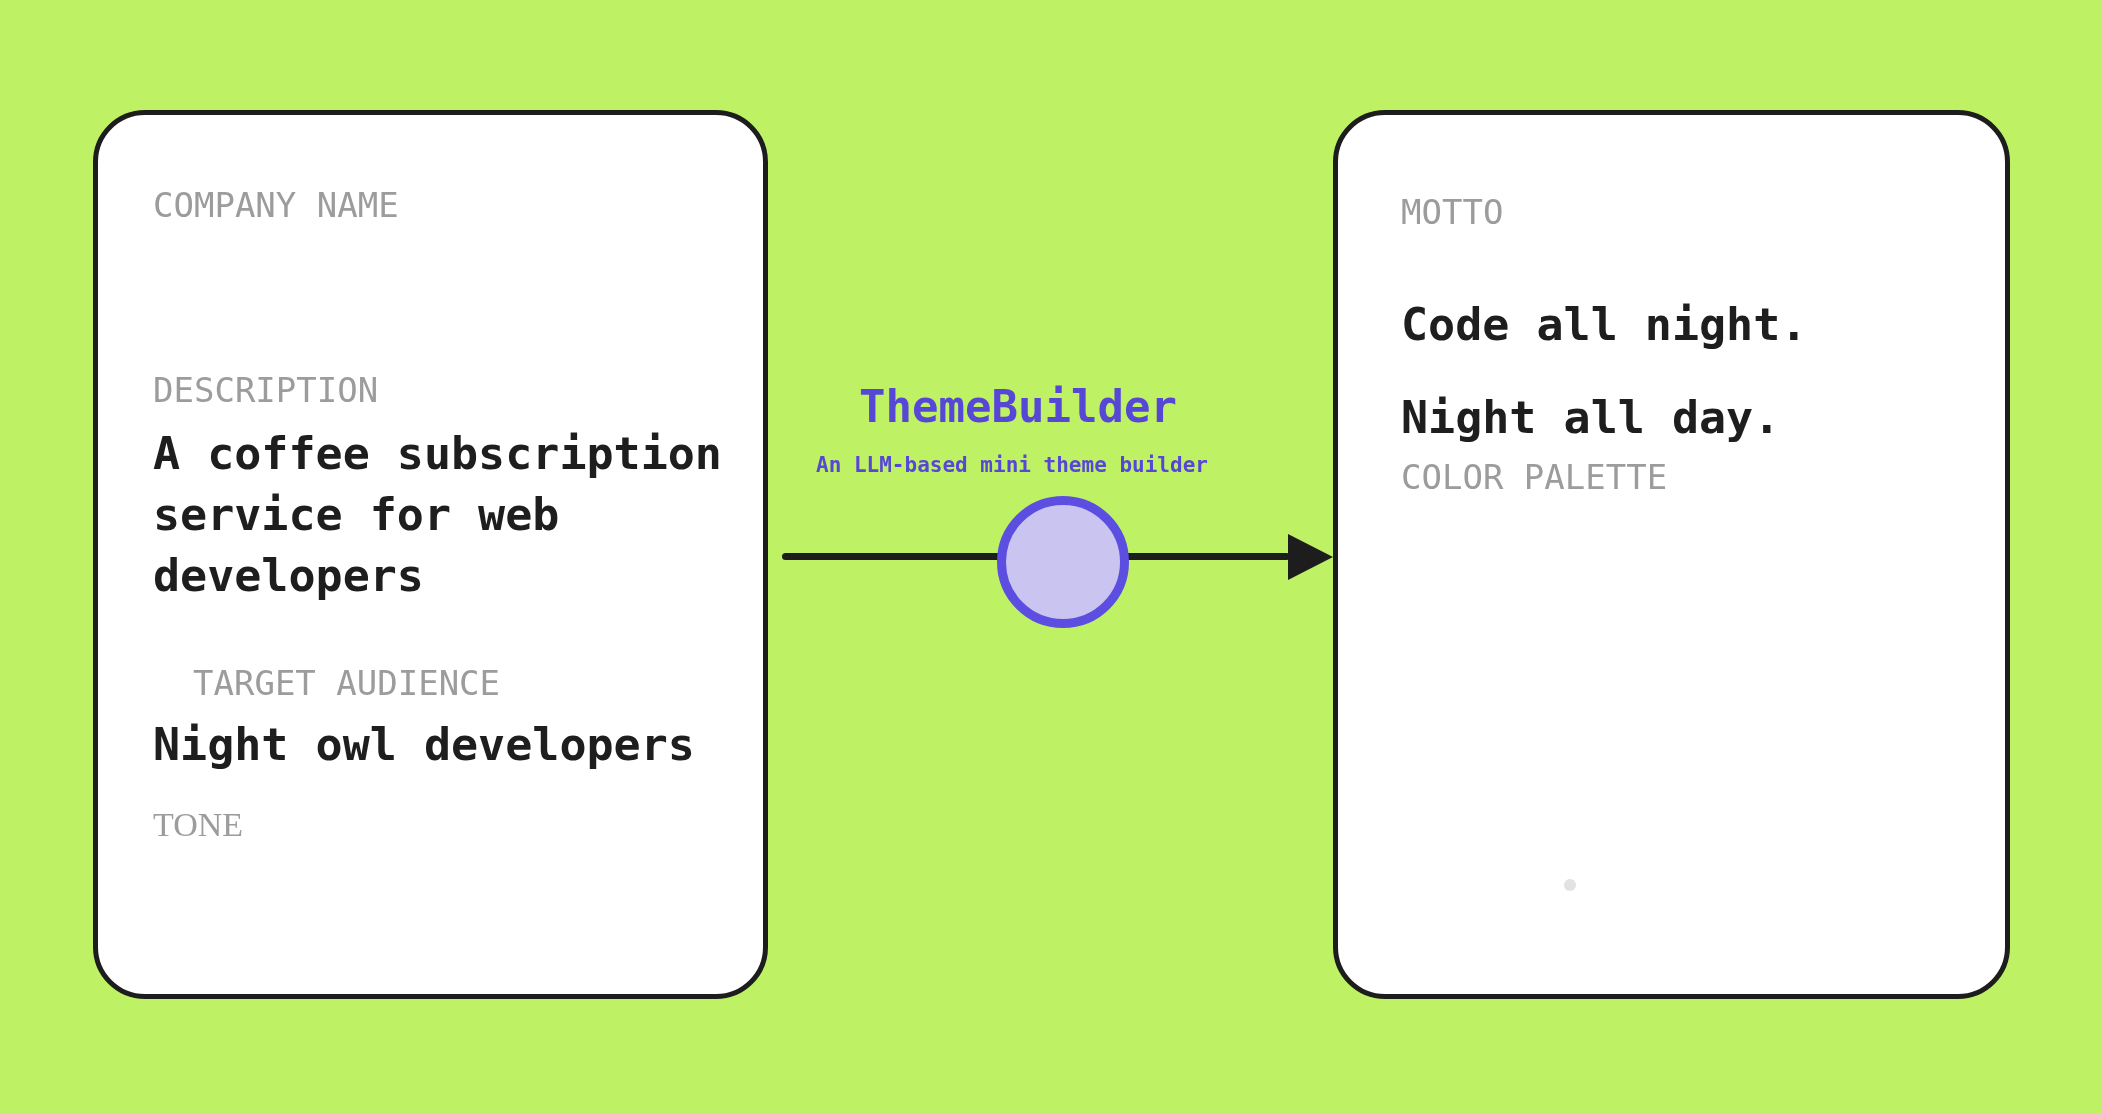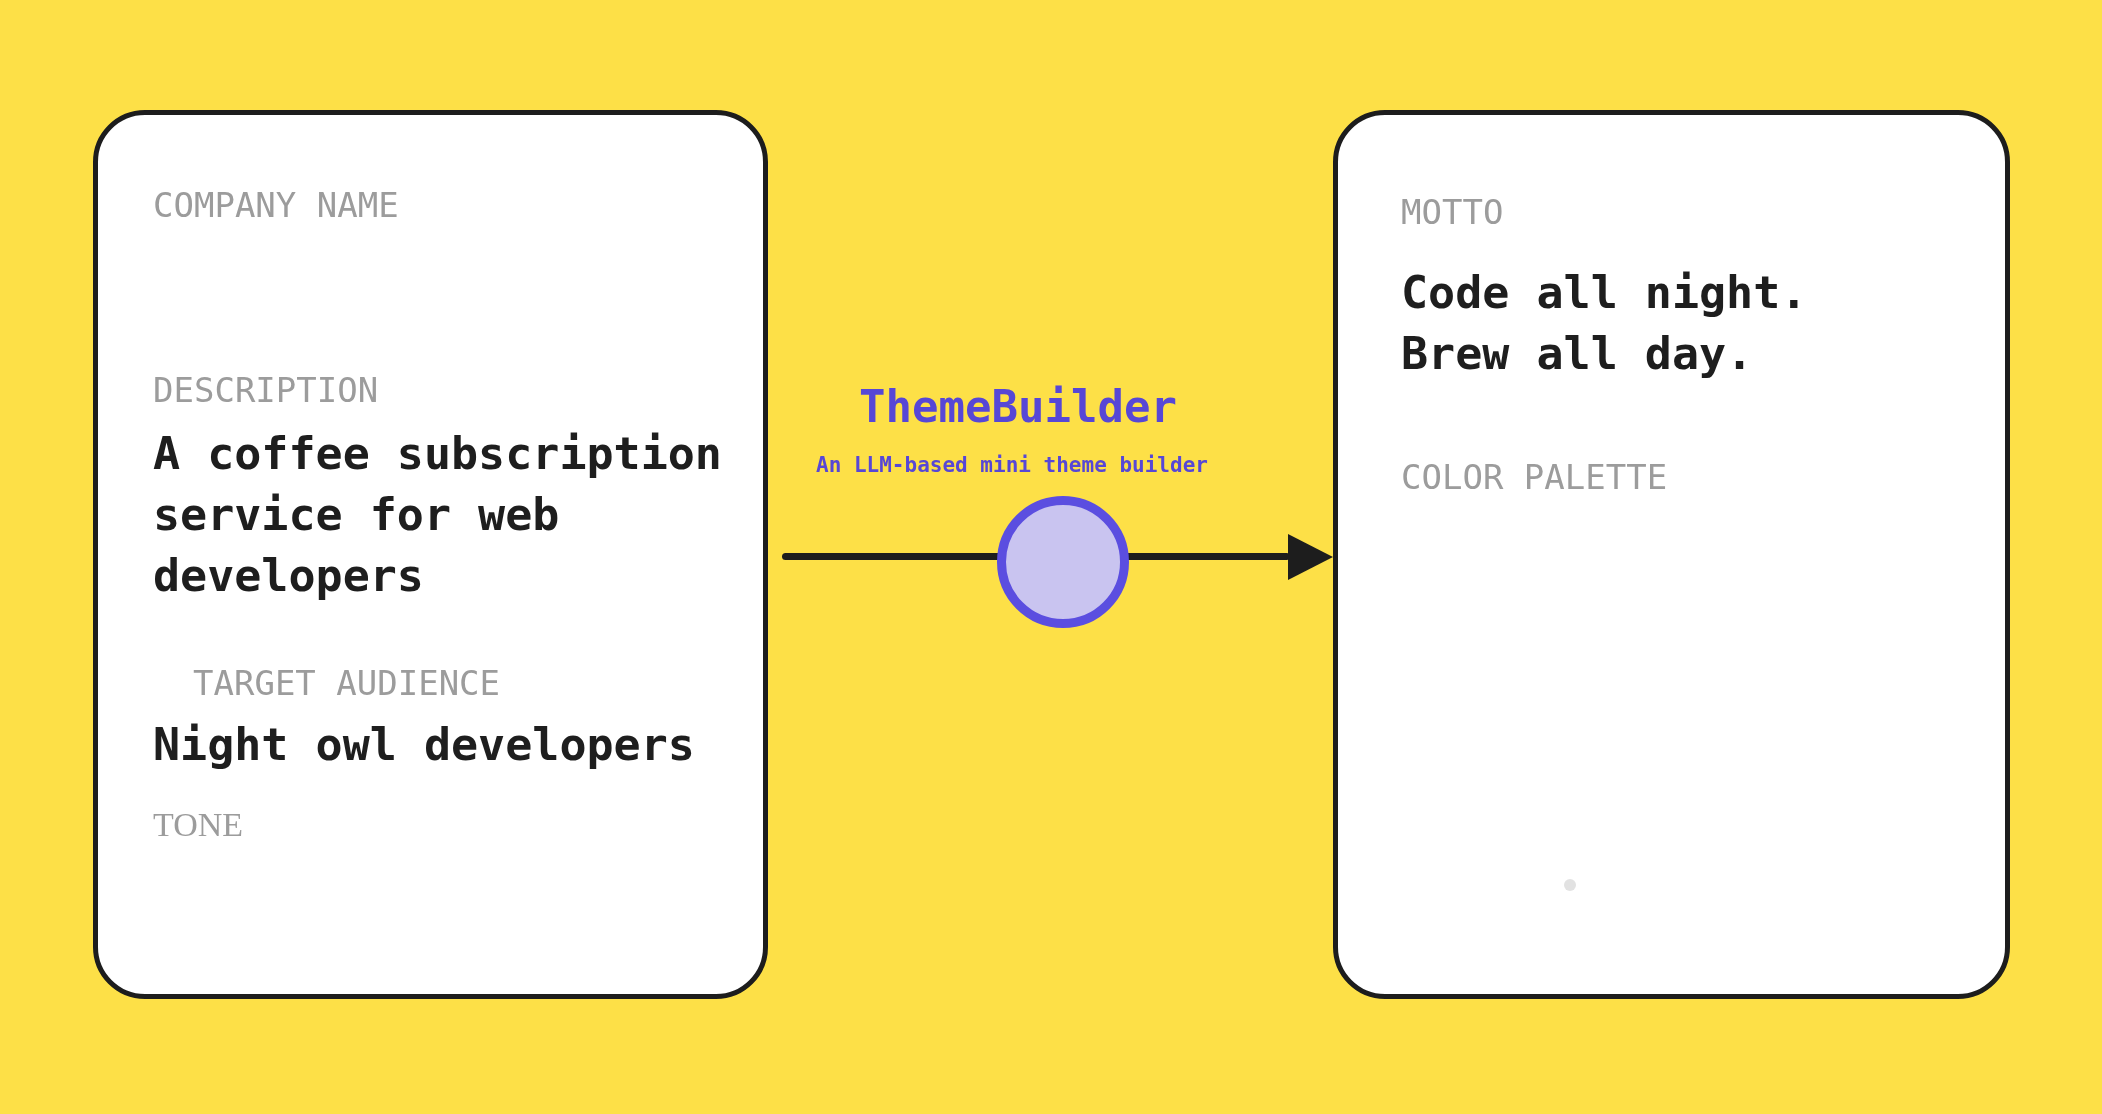--- a/index.html
+++ b/index.html
@@ -1,20 +1,20 @@
 <!DOCTYPE html>
 <html><head>
 <meta charset="utf-8">
 <style>
   html, body { margin: 0; padding: 0; background: #ffffff; }
   .canvas {
     position: relative;
     width: 2102px;
     height: 1114px;
-    background: #fde047;
+    background: #bef264;
     font-family: "DejaVu Sans Mono", "Liberation Mono", monospace;
     overflow: hidden;
   }
   .card {
     position: absolute;
     box-sizing: border-box;
     background: #ffffff;
     border: 5px solid #1d1d1d;
     border-radius: 52px;
   }
@@ -42,21 +42,21 @@
     white-space: normal;
     width: 578px;
   }
   .motto-block {
     position: absolute;
     font-size: 45px;
     line-height: 61px;
     font-weight: 700;
     color: #1e1e1e;
   }
-  .motto-block div { white-space: pre; }
+  .motto-block div { white-space: pre; margin-top: 32px; }
 
   .flow-title {
     position: absolute;
     left: 859px; top: 385px; width: 318px;
     font-size: 44px; line-height: 44px; font-weight: 700;
     text-align: center; white-space: pre;
   }
   .flow-subtitle {
     position: absolute;
     left: 816px; top: 455px; width: 400px;
@@ -116,21 +116,21 @@
   <div class="flow-subtitle" style="color: rgb(87, 71, 214);">An LLM-based mini theme builder</div>
 
   <div class="arrow-line" style="background-color: rgb(29, 29, 29);"></div>
   <div class="arrow-head" style="border-left-color: rgb(29, 29, 29);"></div>
   <div class="node-circle" style="background-color: rgb(201, 196, 240); border-color: rgb(91, 78, 224);"></div>
 
   <div class="card card-right">
     <div class="field-label" style="left:63px; top:80px;text-align:right;">MOTTO</div>
     <div class="motto-block" style="left:63px; top:147px;">
       <div>Code all night.</div>
-      <div>Brew all day.</div>
+      <div>Night all day.</div>
     </div>
 
     <div class="field-label" style="left:63px; top:345px;">COLOR PALETTE</div>
 
     <div class="swatch-row" style="top:426px;">
       
       
     </div>
 
     <div class="swatch-row" style="top:502px;">

